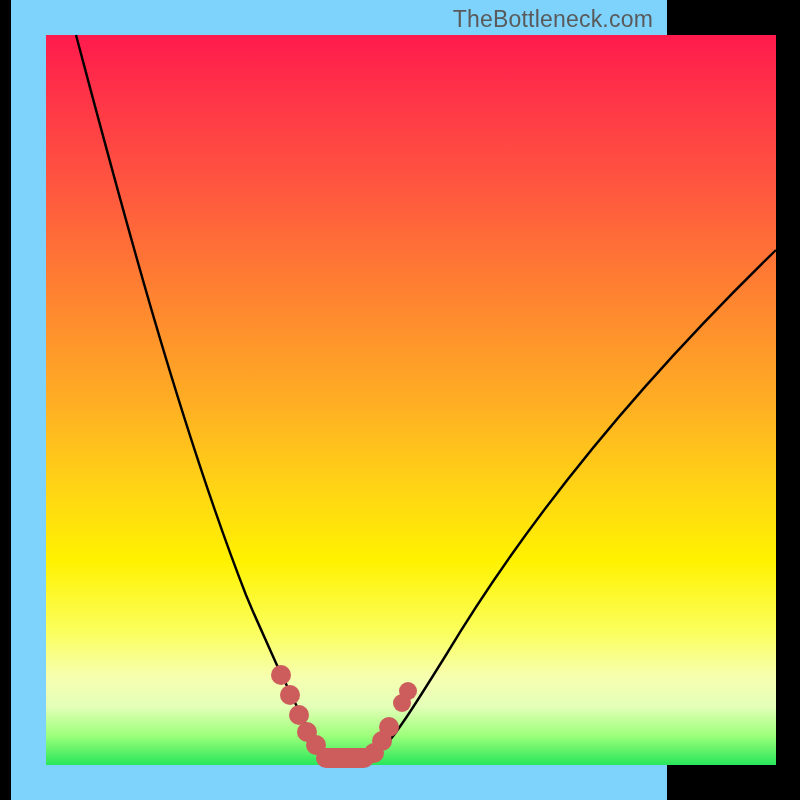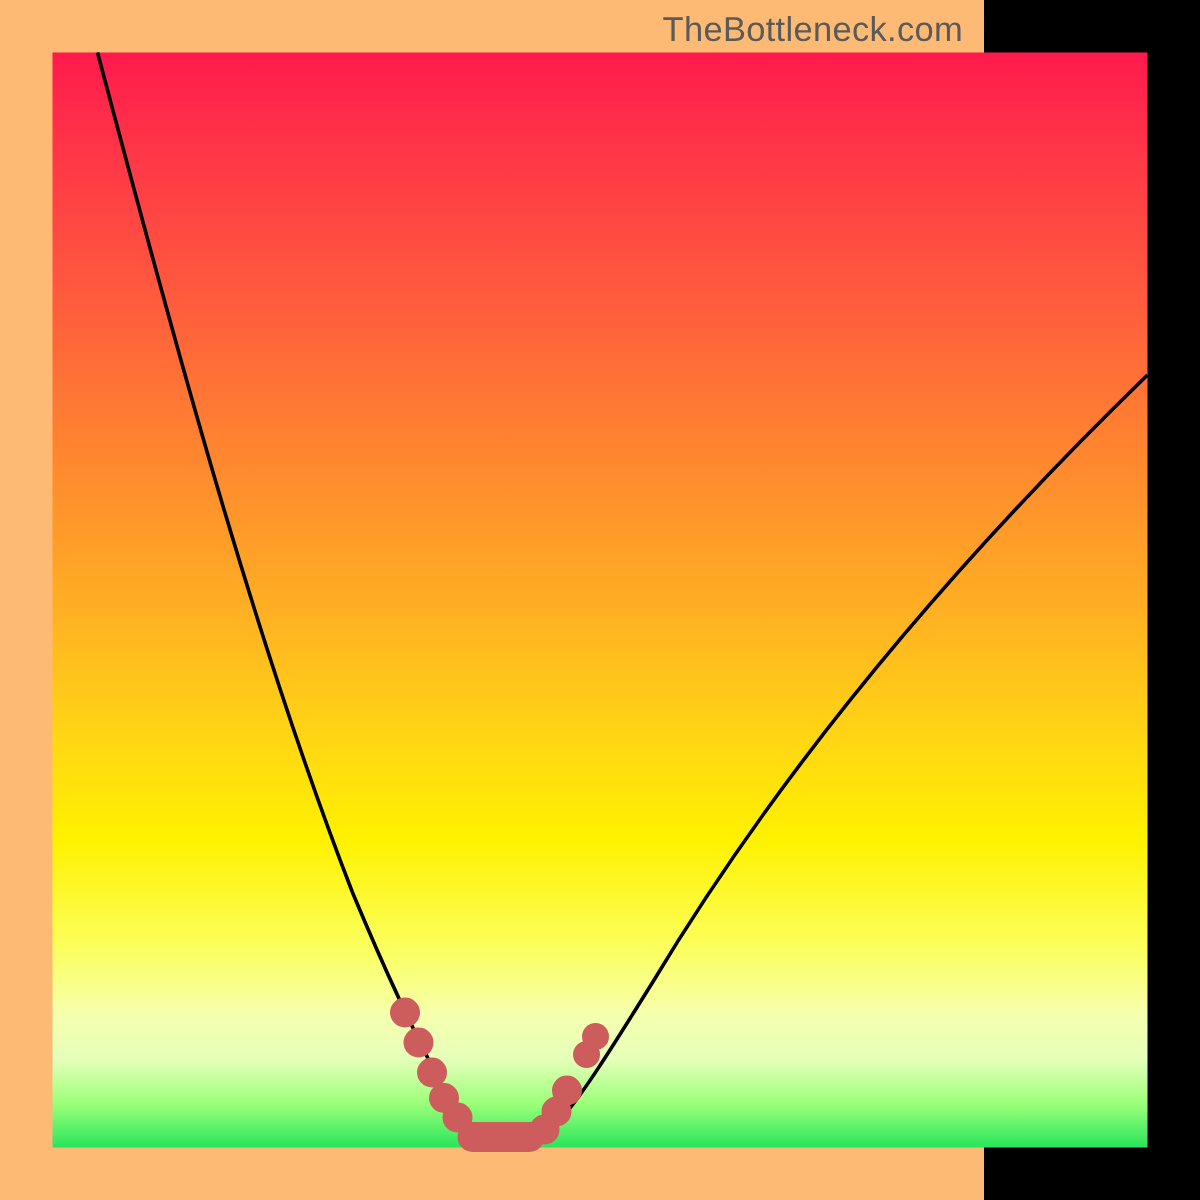--- a/index.html
+++ b/index.html
@@ -6,25 +6,25 @@
     margin: 0;
     padding: 0;
     width: 800px;
     height: 800px;
     background: #000;
     overflow: hidden;
     font-family: Arial, Helvetica, sans-serif;
   }
   .frame {
     position: absolute;
-    left: 0;
+    left: 11px;
     top: 0;
     width: 656px;
     height: 800px;
-    background: #fdba74;
+    background: #7dd3fc;
   }
   .plot-area {
     position: absolute;
     left: 35px;
     top: 35px;
     width: 730px;
     height: 730px;
     
     background: linear-gradient(
       to bottom,

